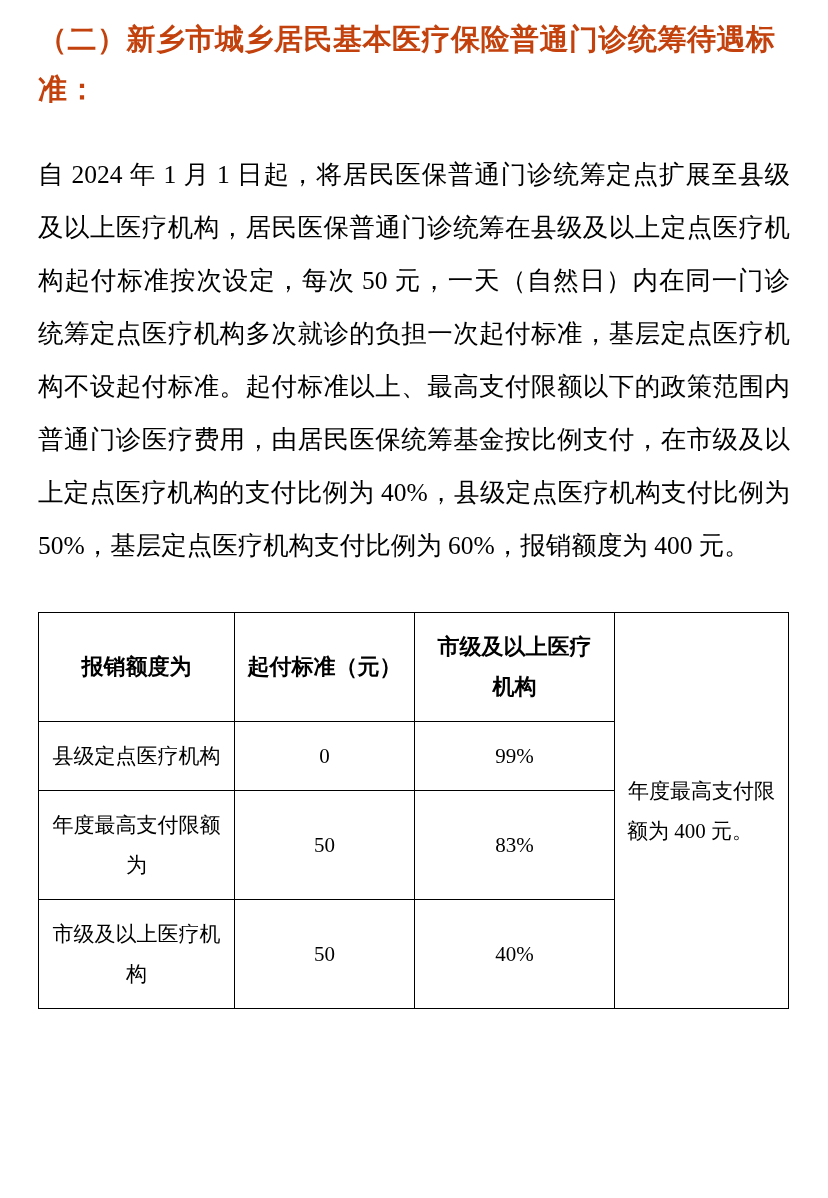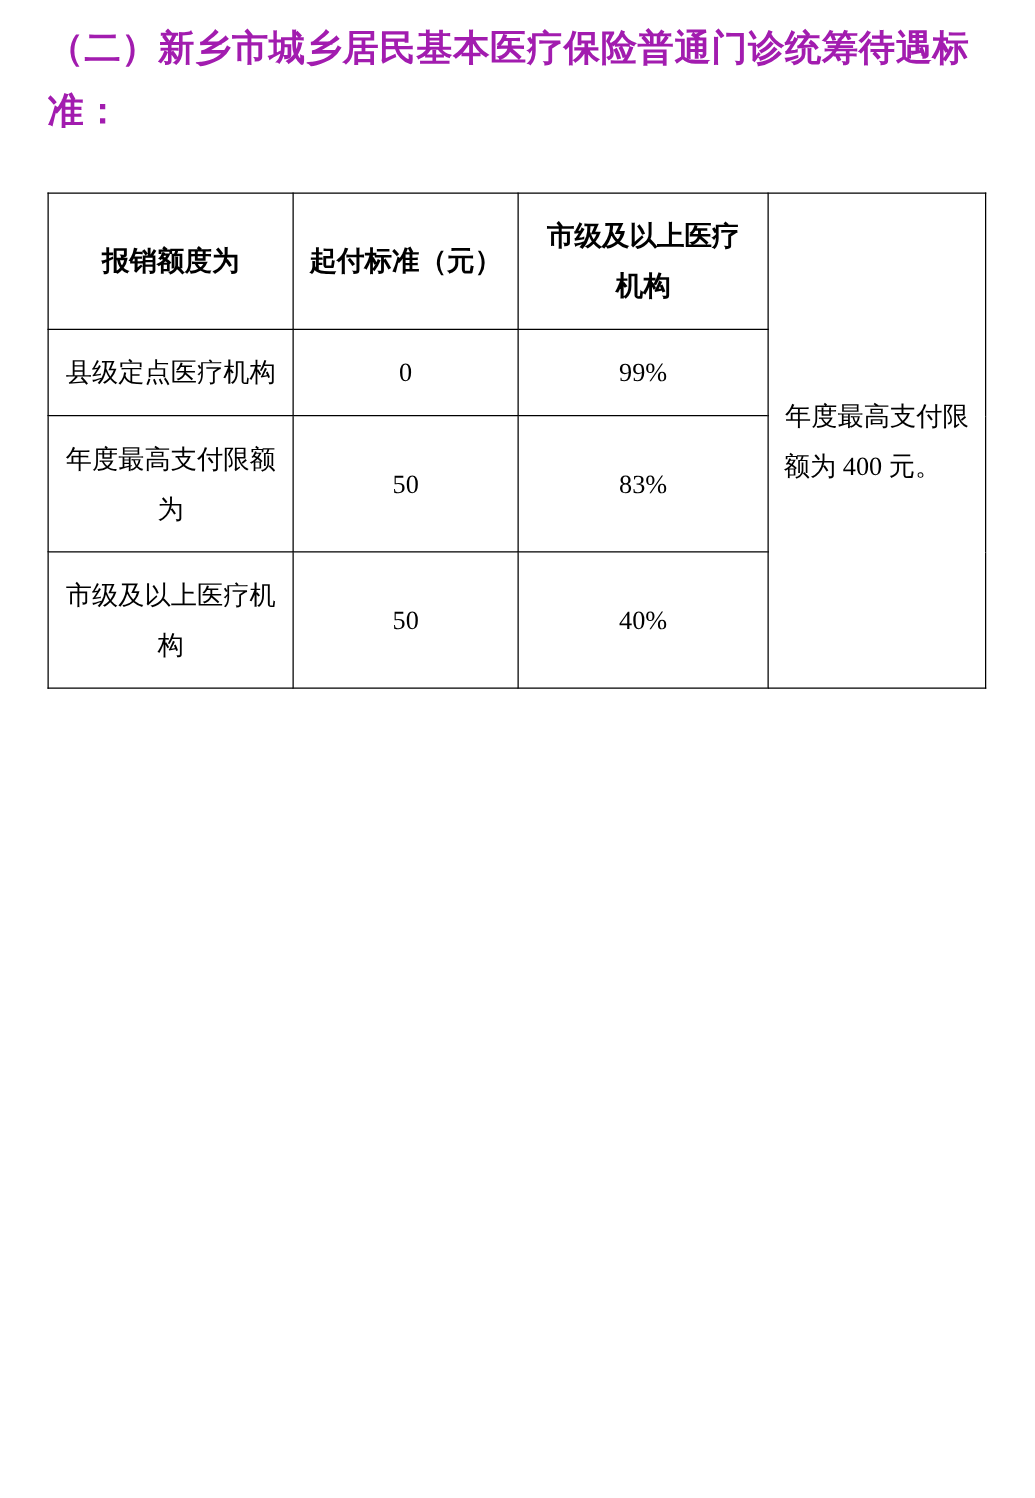--- a/index.html
+++ b/index.html
@@ -19,21 +19,21 @@
     width: 828px;
     height: 1198px;
     box-sizing: border-box;
     padding: 14px 38px 0 38px;
   }
   .doc-heading {
     font-family: "Liberation Sans", sans-serif;
     font-weight: bold;
     font-size: 29px;
     line-height: 50px;
-    color: #a21caf;
+    color: #c2410c;
     letter-spacing: 0.5px;
     margin: 0 0 0 0;
   }
   .body-text {
     font-size: 25.5px;
     line-height: 53px;
     text-align: justify;
     text-justify: inter-ideograph;
     margin: 34px 0 0 0;
     letter-spacing: 0px;
@@ -72,20 +72,21 @@
     padding: 14px 16px;
   }
 </style>
 </head>
 <body>
 
 <div class="page">
 
   <h1 class="doc-heading">（二）新乡市城乡居民基本医疗保险普通门诊统筹待遇标准：</h1>
 
+  <p class="body-text">自 2024 年 1 月 1 日起，将居民医保普通门诊统筹定点扩展至县级及以上医疗机构，居民医保普通门诊统筹在县级及以上定点医疗机构起付标准按次设定，每次 50 元，一天（自然日）内在同一门诊统筹定点医疗机构多次就诊的负担一次起付标准，基层定点医疗机构不设起付标准。起付标准以上、最高支付限额以下的政策范围内普通门诊医疗费用，由居民医保统筹基金按比例支付，在市级及以上定点医疗机构的支付比例为 40%，县级定点医疗机构支付比例为 50%，基层定点医疗机构支付比例为 60%，报销额度为 400 元。</p>
 
   <table class="fee-table">
     <tbody>
       <tr>
         <td class="head c0">报销额度为</td>
         <td class="head c1">起付标准（元）</td>
         <td class="head c2">市级及以上医疗机构</td>
         <td class="note c3" rowspan="4">年度最高支付限额为 400 元。</td>
       </tr>
       <tr>

